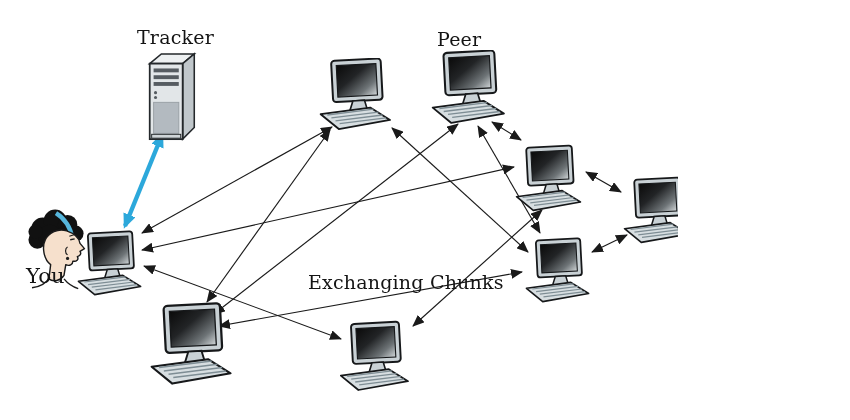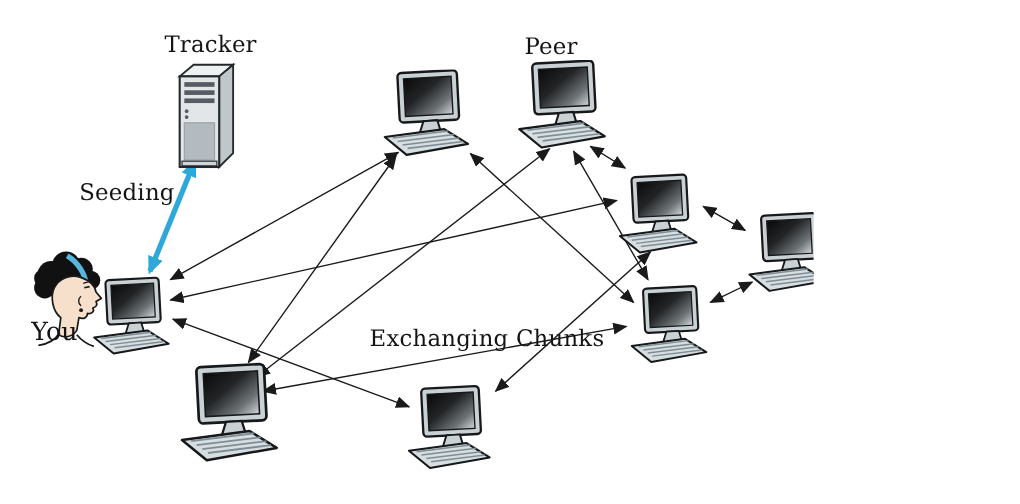--- a/index.html
+++ b/index.html
@@ -108,16 +108,15 @@
         <use href="#sym-pc" x="522" y="236" width="74" height="72"></use>
         <use href="#sym-pc" x="620" y="176" width="76" height="72"></use>
         <use href="#sym-pc" x="740" y="124" width="78" height="74"></use>
         <use href="#sym-pc" x="146" y="300" width="94" height="92"></use>
         <use href="#sym-pc" x="336" y="318" width="80" height="80"></use>
       </g>
   </svg>
 
   <div class="lbl" id="lbl-tracker">Tracker</div>
   <div class="lbl" id="lbl-peer">Peer</div>
-  <div class="lbl" id="lbl-seeding">Seeding</div>
   <div class="lbl" id="lbl-you">You</div>
   <div class="lbl" id="lbl-exchanging">Exchanging Chunks</div>
 </div>
 
 </body></html>

